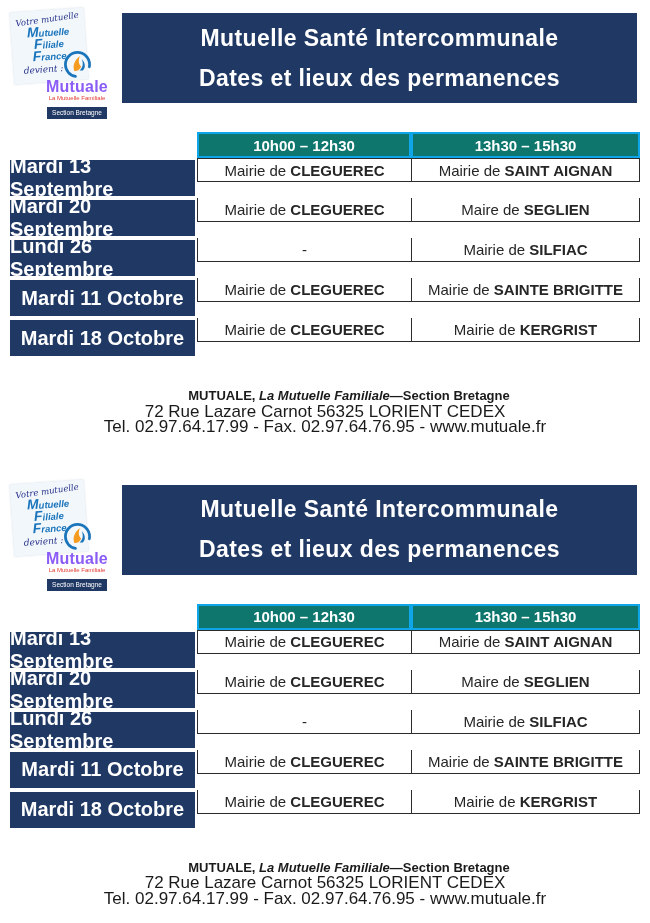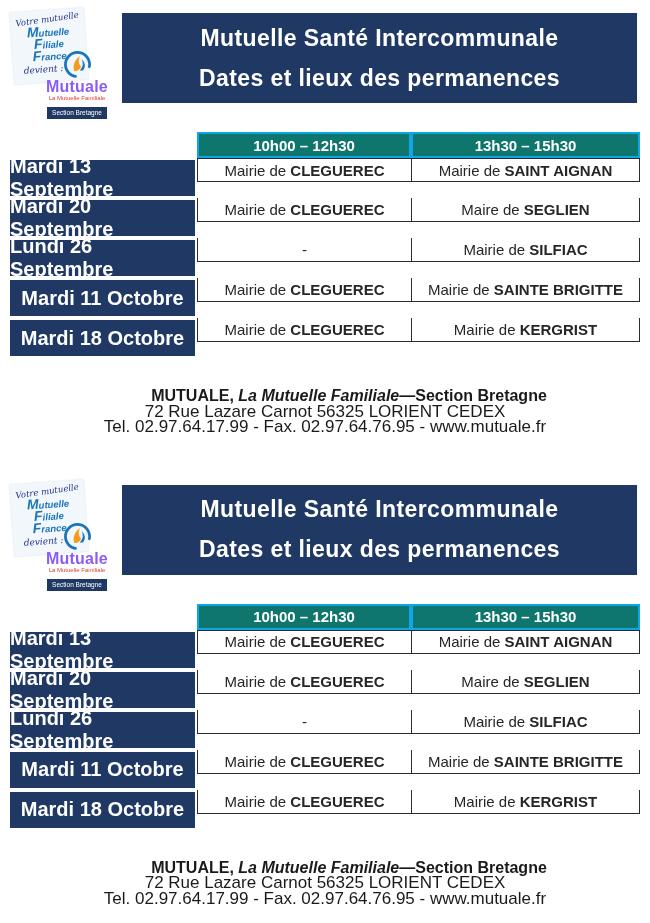--- a/index.html
+++ b/index.html
@@ -60,21 +60,21 @@
     border-left:1px solid #2b2b2b; border-bottom:1px solid #2b2b2b;
     display:flex; align-items:center; justify-content:center;
     font-size:15px; color:#262626; white-space:pre;
   }
   .pt-cell.first-row { border-top:1px solid #2b2b2b; }
   .pt-cell.last-col { border-right:1px solid #2b2b2b; }
   .pt-cell .place { font-weight:700; }
 
   
   .sec-footer { margin-top:30px; text-align:center; color:#1a1a1a; line-height:15.5px; }
-  .f-line1 { font-size:16px; font-weight:700;padding-left:48px; }
+  .f-line1 { font-size:13px; font-weight:700;padding-left:48px; }
   .f-line1 .fbi { font-style:italic; }
   .f-line { font-size:17px; }
 </style>
 </head>
 <body>
 
 <div class="page">
 
   <section class="permanence-section">
 

